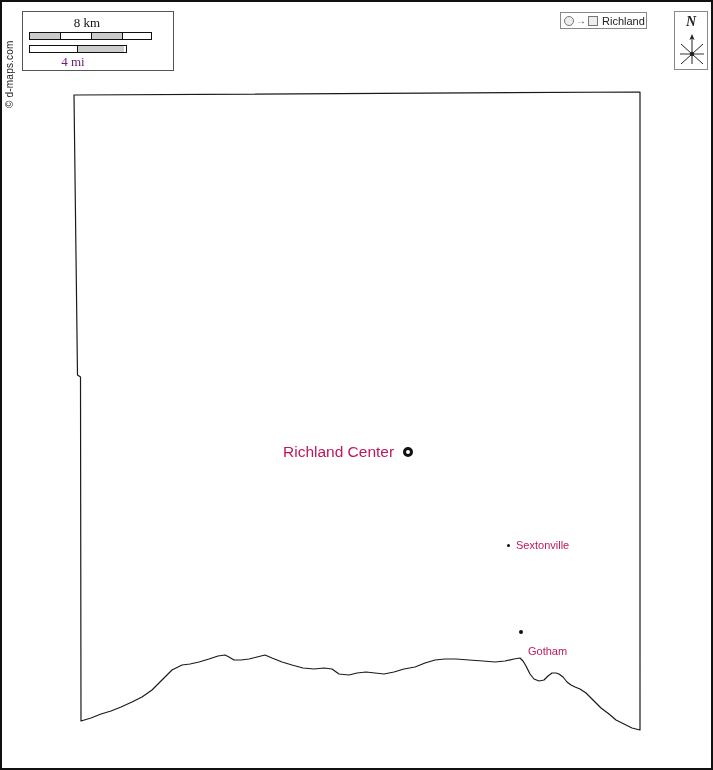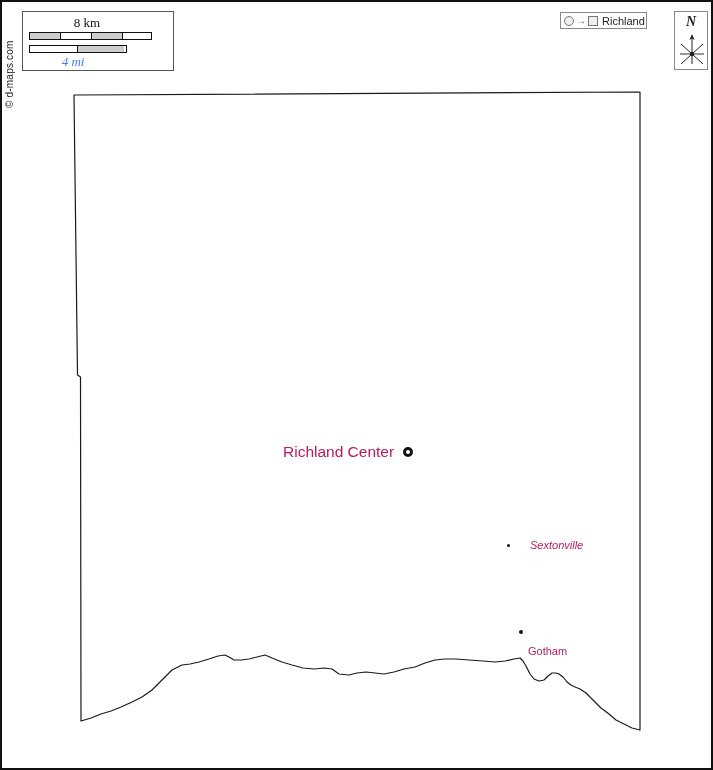--- a/index.html
+++ b/index.html
@@ -30,21 +30,21 @@
   }
   .bar{position:absolute;height:6px;box-sizing:content-box;border:1px solid #111;display:flex;}
   .bar .seg{height:100%;}
   .kmbar{left:6px;top:20px;width:121px;}
   .mibar{left:6px;top:33px;width:96px;}
   .seg-gray{background:#ccc;border-left:1px solid #111;}
   .seg-white{background:#fff;border-left:1px solid #111;}
   .seg:first-child{border-left:none;}
   .scalebox .milabel{
     position:absolute;left:0;top:42px;width:100px;text-align:center;
-    font-family:"Liberation Serif", serif;font-size:13px;color:#3b82f6;font-style:italic;
+    font-family:"Liberation Serif", serif;font-size:13px;color:#701a75;
   }
   
   .projbox{
     position:absolute;left:558px;top:10px;width:87px;height:17px;
     box-sizing:border-box;border:1px solid #888;background:#fff;
     display:flex;align-items:center;padding-left:3px;
   }
   .proj-circle{
     width:8px;height:8px;border:1px solid #777;border-radius:50%;
     background:#eee;flex:0 0 auto;
@@ -132,18 +132,18 @@
          L 255 655 L 247 657 L 239 658 L 232 658 L 227 655 L 223 653 L 216 654
          L 207 657 L 197 660 L 188 662 L 180 663 L 170 668 L 160 678 L 150 688
          L 140 695 L 130 700 L 119 705 L 109 709 L 99 712 L 89 716 L 79 719
          L 78.5 375 L 75.5 373 Z" fill="#ffffff" stroke="#1a1a1a" stroke-width="1.2" stroke-linejoin="round"></path>
   </svg>
 
   <div class="place-label lbl-main" style="left:281px;top:441px;">Richland Center</div>
   <div class="marker-ring" style="left:401px;top:445px;"></div>
 
   <div class="marker-dot" style="left:505px;top:542px;width:3px;height:3px;"></div>
-  <div class="place-label lbl-small" style="left:528px;top:537px;font-style:italic;">Sextonville</div>
+  <div class="place-label lbl-small" style="left:514px;top:537px;">Sextonville</div>
 
   <div class="marker-dot" style="left:517px;top:628px;width:4px;height:4px;"></div>
   <div class="place-label lbl-small" style="left:526px;top:643px;">Gotham</div>
 
 </div>
 
 </body></html>

